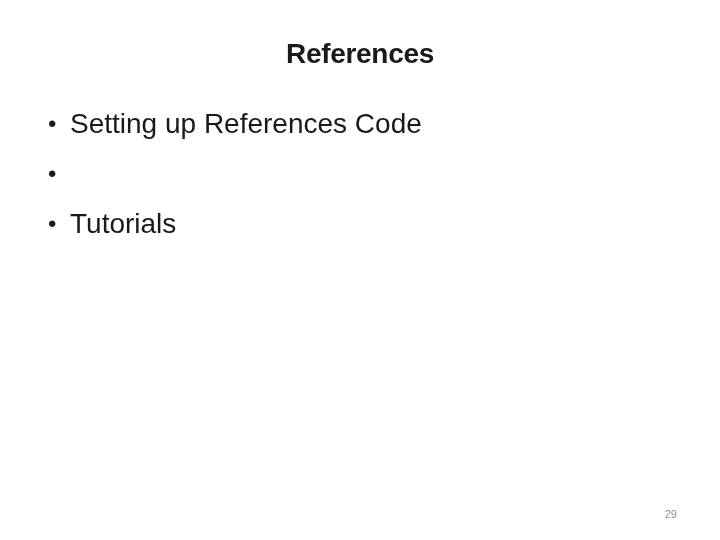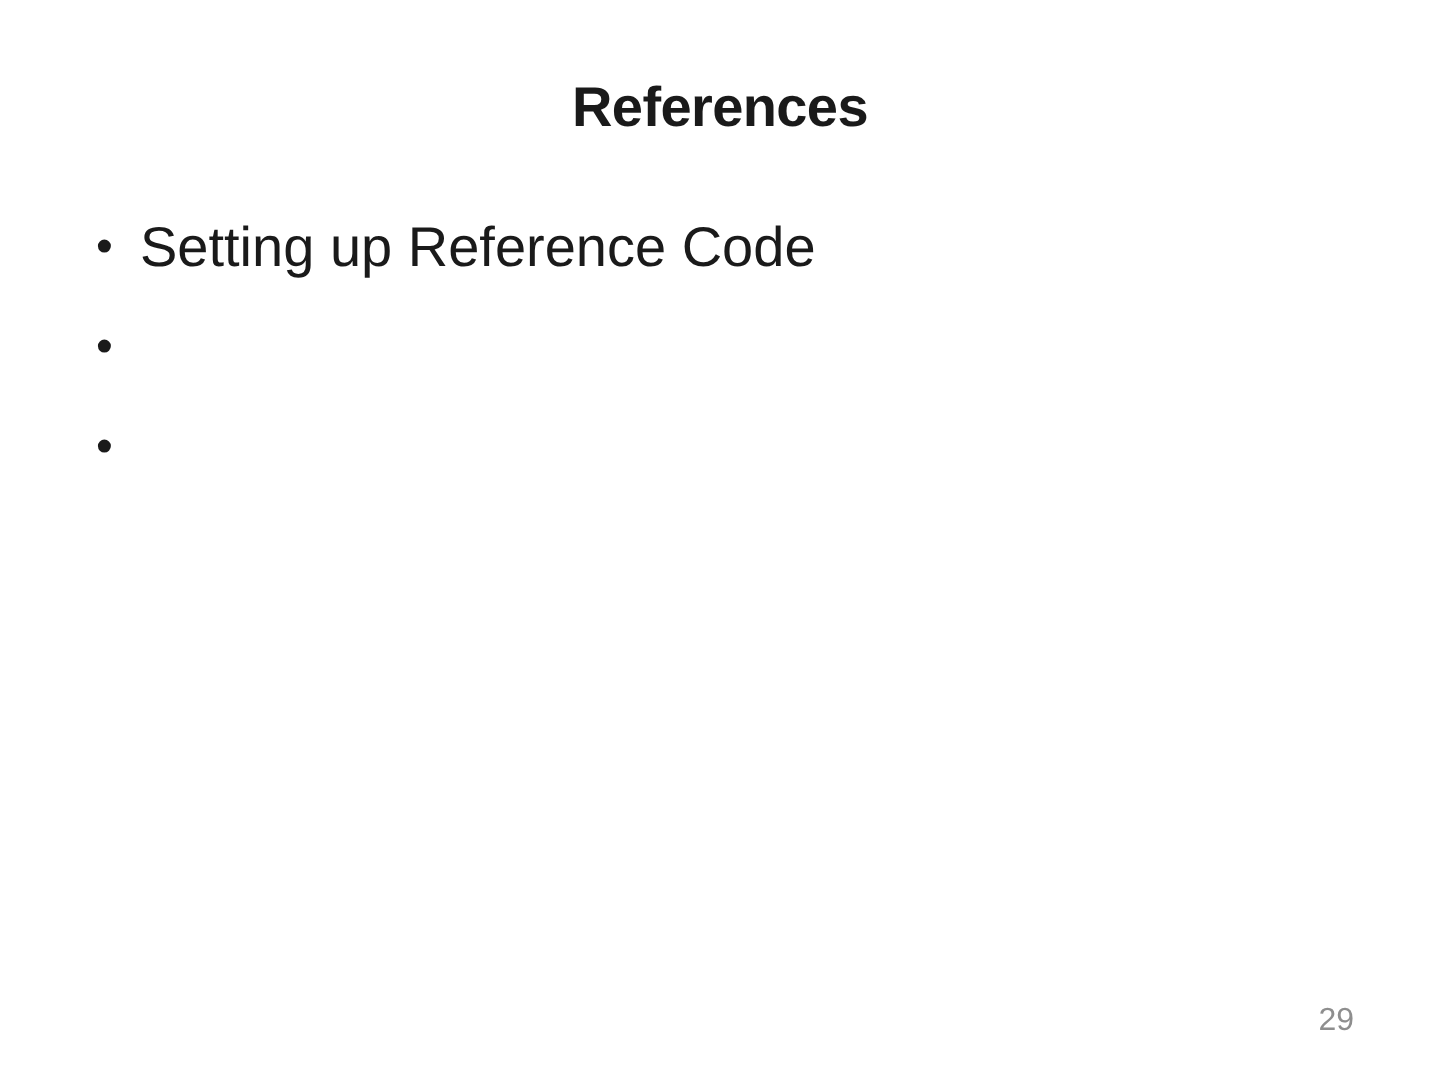--- a/index.html
+++ b/index.html
@@ -52,40 +52,41 @@
     line-height: 1;
     color: var(--body-color, #1a1a1a);
   }
   .bullet-text {
     flex: none;
   }
   .page-number {
     position: absolute;
     right: 43px;
     bottom: 20px;
-    font-size: 16px;
+    font-size: 11px;
     font-weight: 400;
     color: var(--pagenum-color, #8e8e8e);
   }
 </style>
 </head>
 <body>
 
 <div class="slide">
 
   <h1 class="slide-title">References</h1>
 
   <ul class="bullet-list">
     <li class="bullet-item">
       <span class="bullet-marker">•</span>
-      <span class="bullet-text">Setting up Reference Code</span>
+      <span class="bullet-text">Setting up References Code</span>
     </li>
     <li class="bullet-item">
       <span class="bullet-marker">•</span>
     </li>
     <li class="bullet-item">
       <span class="bullet-marker">•</span>
+      <span class="bullet-text">Tutorials</span>
     </li>
   </ul>
 
   <div class="page-number">29</div>
 
 </div>
 
 </body></html>

